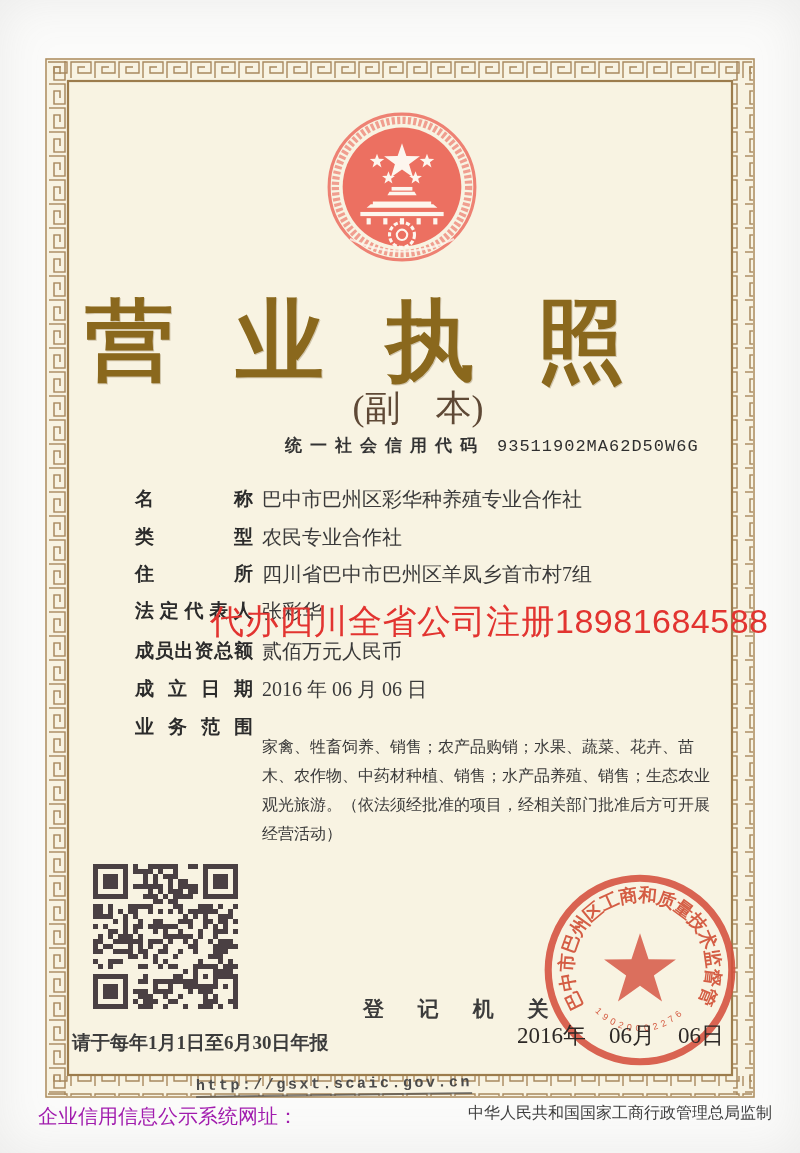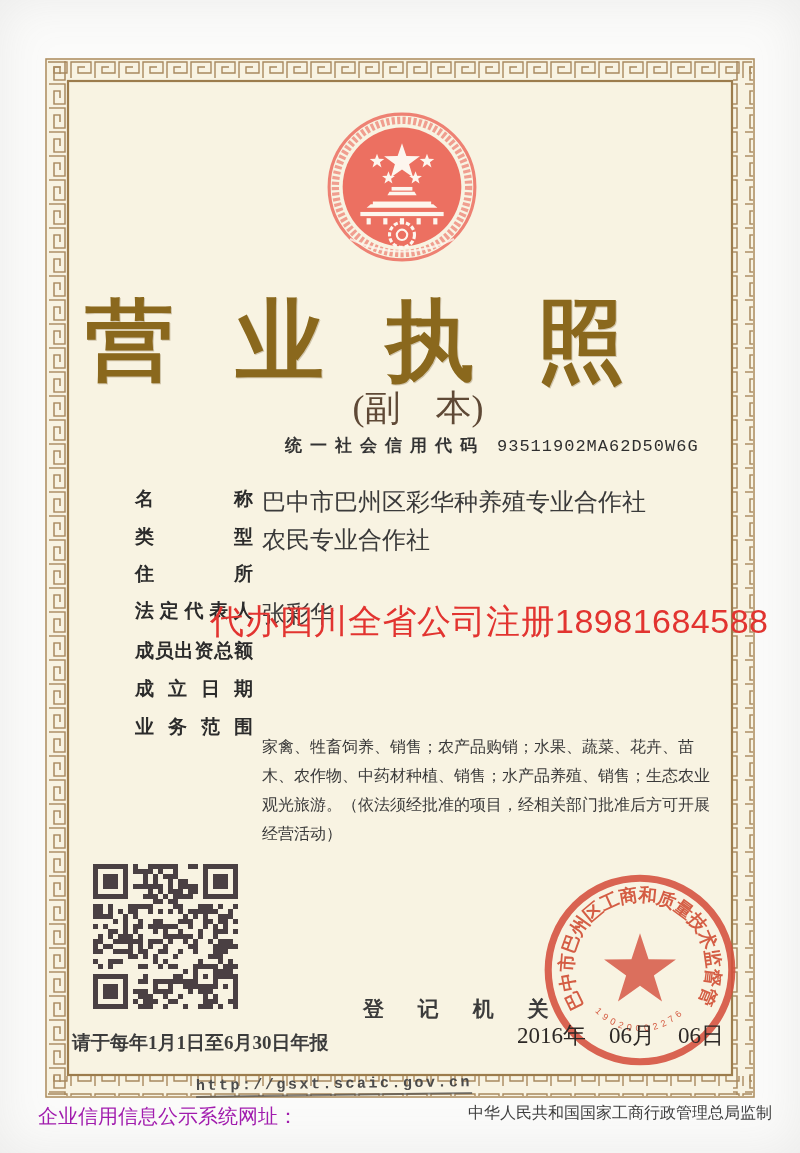--- a/index.html
+++ b/index.html
@@ -19,21 +19,21 @@
   .cert-subtitle { position:absolute; left:0; top:384px; width:800px; text-align:center;
     font-size:36px; color:#5f4936; word-spacing:26px; white-space:pre; font-family:"Liberation Serif", serif;padding-left:36px; }
 
   .credit-row { position:absolute; left:285px; top:434px; display:flex; align-items:baseline; }
   .credit-label { font-size:17px; font-weight:bold; color:#333; letter-spacing:8px; }
   .credit-code { font-size:17px; color:#2f2f2f; font-family:"Liberation Mono", monospace; letter-spacing:1px; margin-left:12px; }
 
   .frow { position:absolute; left:135px; display:flex; }
   .flabel { width:118px; font-size:19px; font-weight:bold; color:#2b2b2b;
     text-align:justify; text-align-last:justify; flex:none; }
-  .fvalue { margin-left:9px; font-size:24px; color:#3a3a3a; font-family:"Liberation Serif", serif; white-space:pre-wrap; }
+  .fvalue { margin-left:9px; font-size:20px; color:#3a3a3a; font-family:"Liberation Serif", serif; white-space:pre-wrap; }
   .fvalue.scope { width:458px; font-size:16px; line-height:29px; margin-top:18px; }
 
   .watermark { position:absolute; left:210px; top:599px; font-size:34px; font-weight:500;
     color:#e23430; white-space:nowrap; z-index:6; letter-spacing:0.5px; }
 
   .qr-wrap { position:absolute; left:93px; top:864px; }
 
   .registry-label { position:absolute; left:363px; top:954px; font-size:21px; font-weight:bold;
     color:#3b3b3b; letter-spacing:14px; white-space:pre;margin-top:41px; }
 
@@ -119,30 +119,33 @@
 <div class="frow" style="top:486px">
   <div class="flabel">名称</div>
   <div class="fvalue">巴中市巴州区彩华种养殖专业合作社</div>
 </div>
 <div class="frow" style="top:524px">
   <div class="flabel">类型</div>
   <div class="fvalue">农民专业合作社</div>
 </div>
 <div class="frow" style="top:561px">
   <div class="flabel">住所</div>
+  <div class="fvalue">四川省巴中市巴州区羊凤乡首市村7组</div>
 </div>
 <div class="frow" style="top:598px">
   <div class="flabel">法定代表人</div>
   <div class="fvalue">张彩华</div>
 </div>
 <div class="frow" style="top:638px">
   <div class="flabel">成员出资总额</div>
+  <div class="fvalue">贰佰万元人民币</div>
 </div>
 <div class="frow" style="top:676px">
   <div class="flabel">成立日期</div>
+  <div class="fvalue">2016 年 06 月 06 日</div>
 </div>
 <div class="frow" style="top:714px">
   <div class="flabel">业务范围</div>
   <div class="fvalue scope">家禽、牲畜饲养、销售；农产品购销；水果、蔬菜、花卉、苗木、农作物、中药材种植、销售；水产品养殖、销售；生态农业观光旅游。（依法须经批准的项目，经相关部门批准后方可开展经营活动）</div>
 </div>
 
 <div class="watermark">代办四川全省公司注册18981684588</div>
 
 <div class="qr-wrap">
   <svg id="qr" width="145" height="145">

